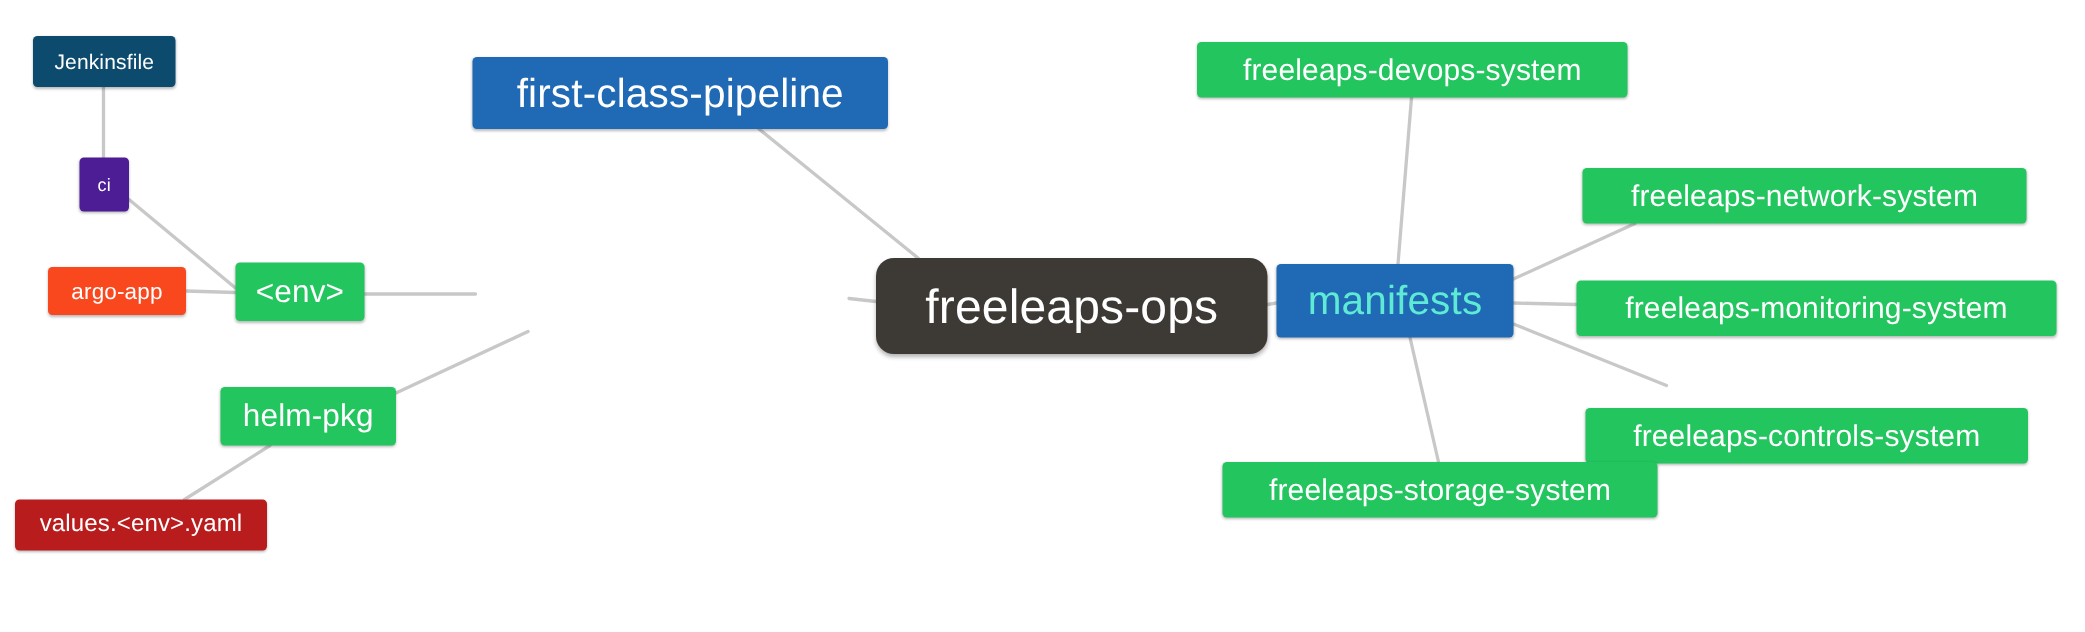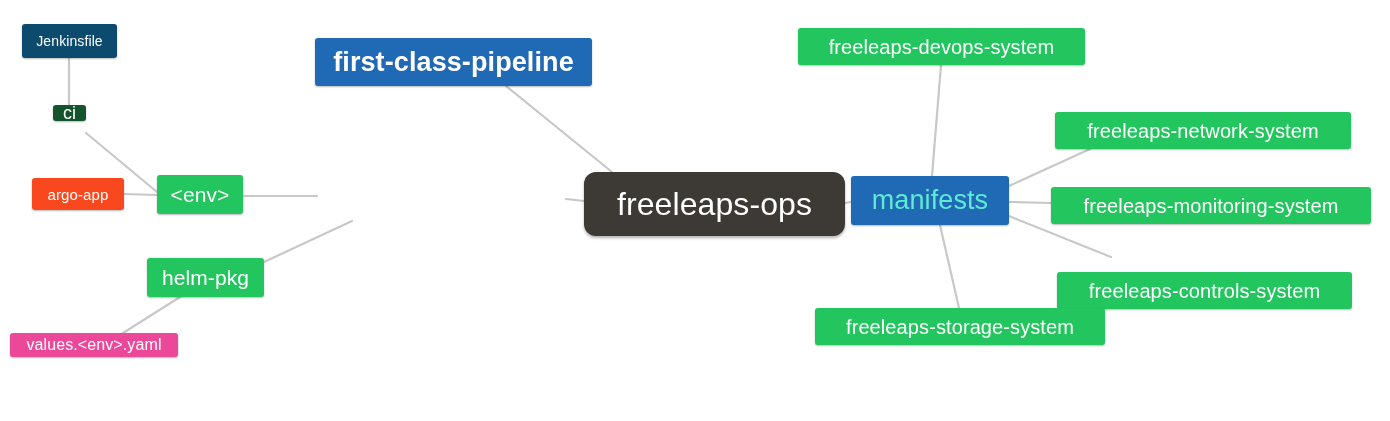--- a/index.html
+++ b/index.html
@@ -63,36 +63,36 @@
       <line x1="845" y1="203" x2="851" y2="202" stroke="#c8c8c8" stroke-width="2.2" stroke-linecap="round"></line>
       <line x1="932" y1="176" x2="941" y2="65" stroke="#c8c8c8" stroke-width="2.2" stroke-linecap="round"></line>
       <line x1="1009" y1="186" x2="1090" y2="149" stroke="#c8c8c8" stroke-width="2.2" stroke-linecap="round"></line>
       <line x1="1009" y1="202" x2="1051" y2="203" stroke="#c8c8c8" stroke-width="2.2" stroke-linecap="round"></line>
       <line x1="1009" y1="216" x2="1111" y2="257" stroke="#c8c8c8" stroke-width="2.2" stroke-linecap="round"></line>
       <line x1="940" y1="225" x2="959" y2="308" stroke="#c8c8c8" stroke-width="2.2" stroke-linecap="round"></line>
     </svg>
 <div class="node" style="left: 22px; top: 24px; width: 95px; height: 34px; background: #0c4a6e; color: rgb(255, 255, 255); font-size: 14px;">
       <span>Jenkinsfile</span>
     </div>
-    <div class="node" style="left: 53px; top: 105px; width: 33px; height: 16px; background: #14532d; color: rgb(255, 255, 255); font-size: 18px;">
+    <div class="node" style="left: 53px; top: 105px; width: 33px; height: 36px; background: #4c1d95; color: rgb(255, 255, 255); font-size: 12px;">
       <span>ci</span>
     </div>
     <div class="node" style="left: 32px; top: 178px; width: 92px; height: 32px; background: rgb(249, 72, 30); color: rgb(255, 255, 255); font-size: 15px;">
       <span>argo-app</span>
     </div>
     <div class="node" style="left: 157px; top: 175px; width: 86px; height: 39px; background: rgb(34, 197, 94); color: rgb(255, 255, 255); font-size: 21px;">
       <span>&lt;env&gt;</span>
     </div>
     <div class="node" style="left: 147px; top: 258px; width: 117px; height: 39px; background: rgb(34, 197, 94); color: rgb(255, 255, 255); font-size: 21px;">
       <span>helm-pkg</span>
     </div>
-    <div class="node" style="left: 10px; top: 333px; width: 168px; height: 24px; background: #ec4899; color: rgb(255, 255, 255); font-size: 16px;">
+    <div class="node" style="left: 10px; top: 333px; width: 168px; height: 34px; background: #b91c1c; color: rgb(255, 255, 255); font-size: 16px;">
       <span>values.&lt;env&gt;.yaml</span>
     </div>
-    <div class="node" style="left: 315px; top: 38px; width: 277px; height: 48px; background: rgb(32, 105, 180); color: rgb(255, 255, 255); font-size: 27px; font-weight: bold;">
+    <div class="node" style="left: 315px; top: 38px; width: 277px; height: 48px; background: rgb(32, 105, 180); color: rgb(255, 255, 255); font-size: 27px;">
       <span>first-class-pipeline</span>
     </div>
     <div class="node root" style="left: 584px; top: 172px; width: 261px; height: 64px; background: rgb(61, 57, 53); color: rgb(255, 255, 255); font-size: 32px;">
       <span>freeleaps-ops</span>
     </div>
     <div class="node" style="left: 851px; top: 176px; width: 158px; height: 49px; background: rgb(32, 105, 180); color: #5eead4; font-size: 27px;">
       <span>manifests</span>
     </div>
     <div class="node" style="left: 798px; top: 28px; width: 287px; height: 37px; background: rgb(34, 197, 94); color: rgb(255, 255, 255); font-size: 20px;">
       <span>freeleaps-devops-system</span>

